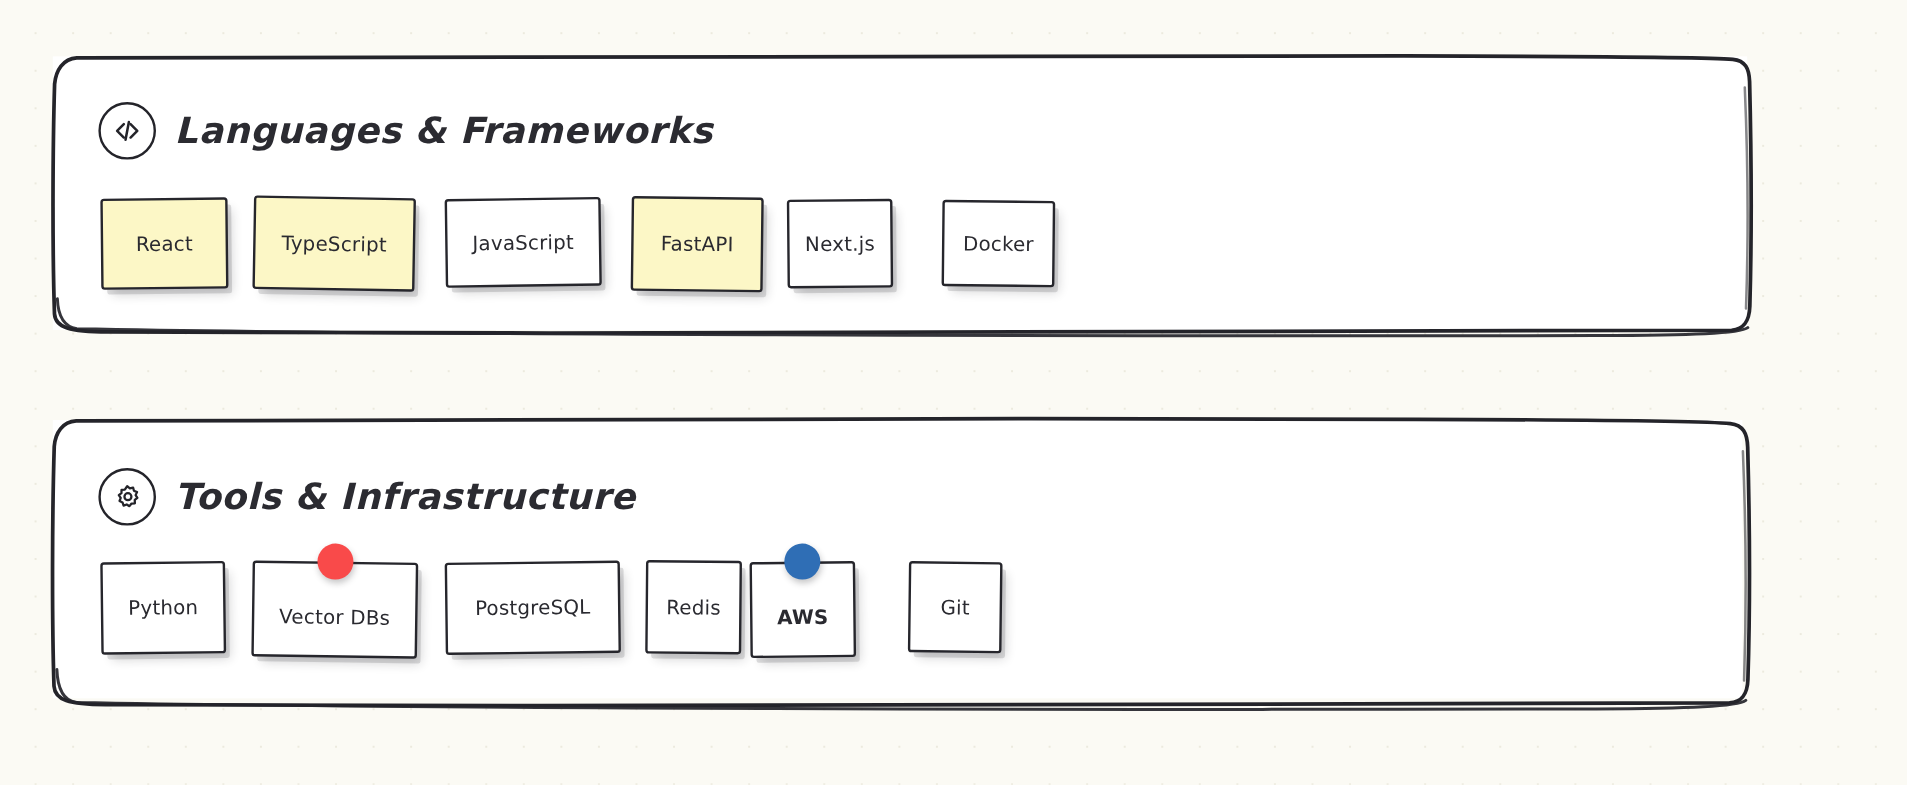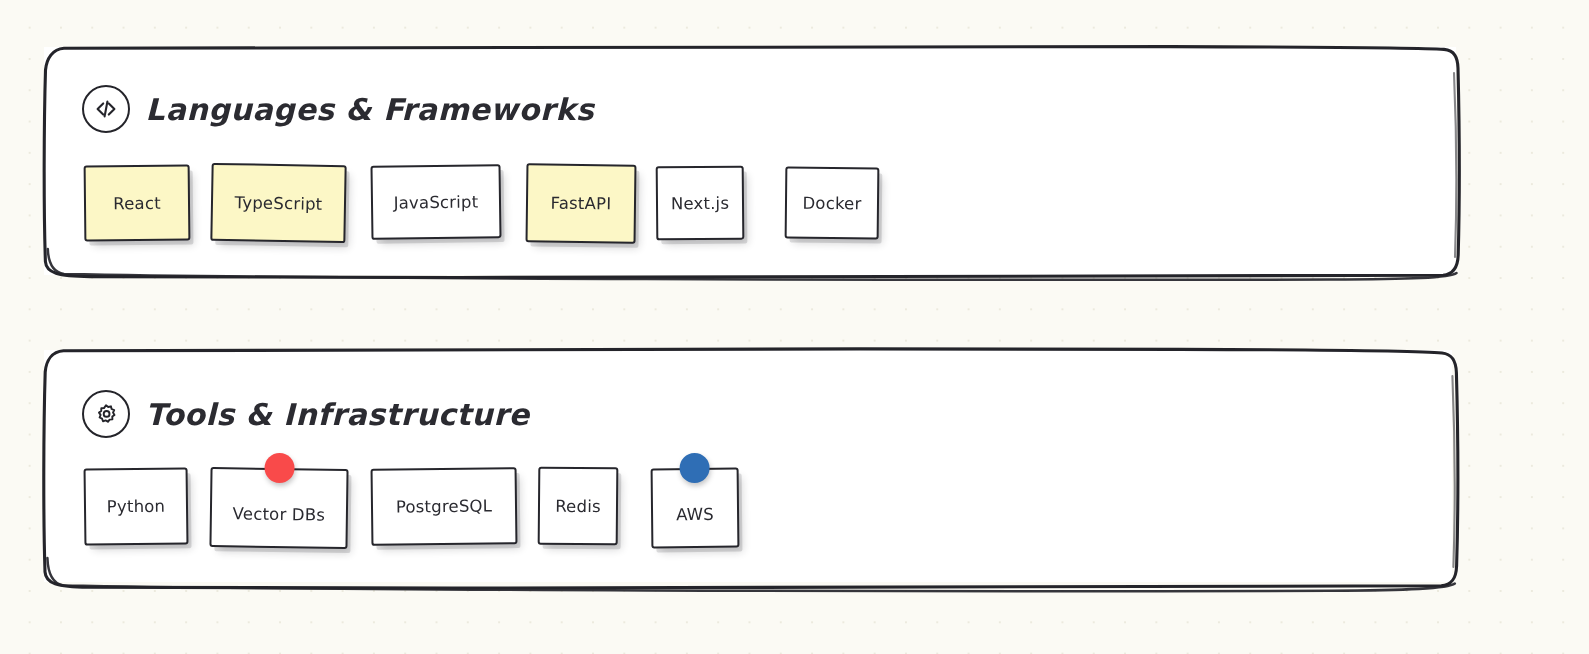--- a/index.html
+++ b/index.html
@@ -221,22 +221,26 @@
             <span class="pin-dot" style="background: rgb(249, 74, 74); top: -15px;"></span>
           </div>
           <div class="tag" style="left: 327px; top: 118px; width: 146px; height: 77px; transform: rotate(-0.7deg);">
             <div class="tag-shape"></div>
             <span class="tag-label">PostgreSQL</span>
           </div>
           <div class="tag" style="left: 494px; top: 117px; width: 80px; height: 78px; transform: rotate(0.5deg); text-align: center;">
             <div class="tag-shape"></div>
             <span class="tag-label">Redis</span>
           </div>
-          <div class="tag" style="left: 607px; top: 118px; width: 88px; height: 80px; transform: rotate(-0.6deg);">
+          <div class="tag" style="left: 581px; top: 118px; width: 88px; height: 80px; transform: rotate(-0.6deg); font-weight: bold;">
             <div class="tag-shape"></div>
             <span class="tag-label" style="margin-top: 12px;">AWS</span>
             <span class="pin-dot" style="background: rgb(47, 110, 181); top: -15px;"></span>
+          </div>
+          <div class="tag" style="left: 713px; top: 118px; width: 78px; height: 76px; transform: rotate(0.7deg);">
+            <div class="tag-shape"></div>
+            <span class="tag-label">Git</span>
           </div>
         </div>
     </div>
   </section>
 
 </div>
 
 </body></html>

